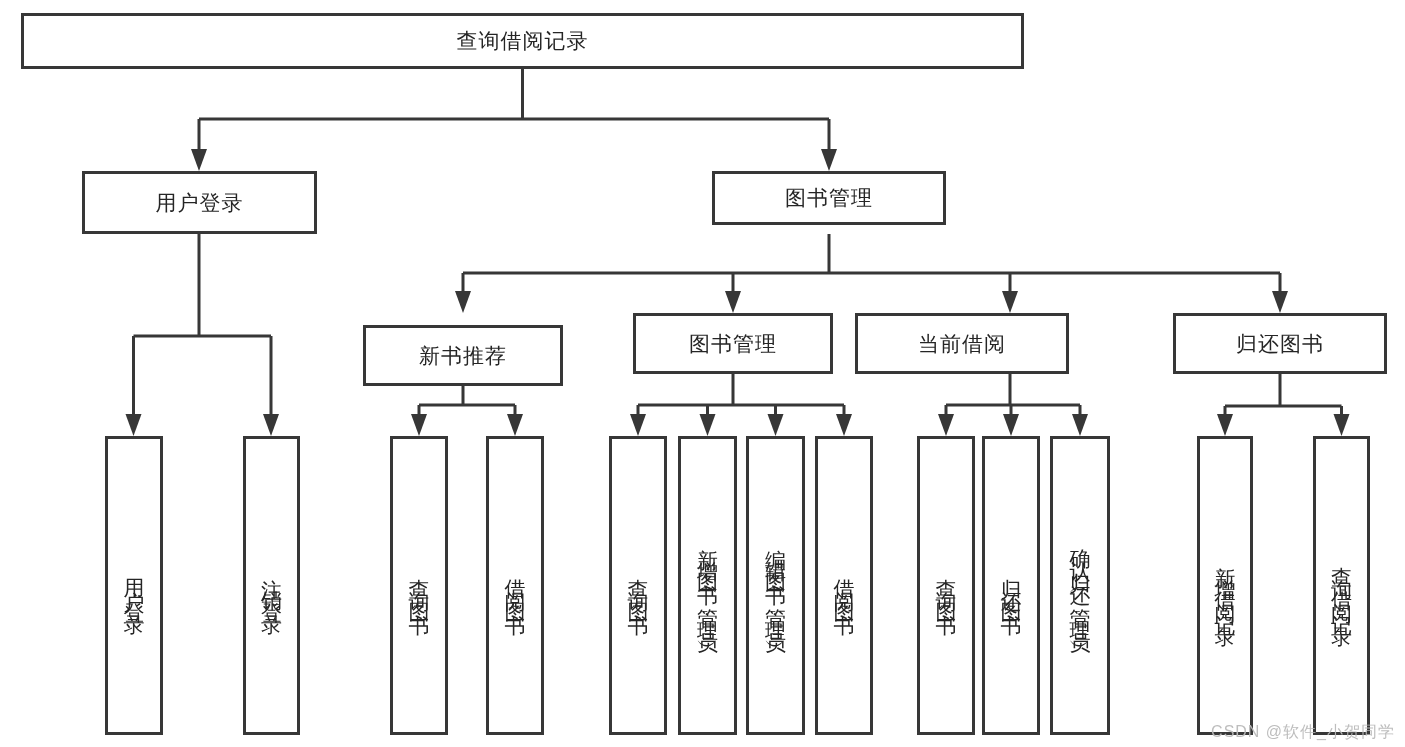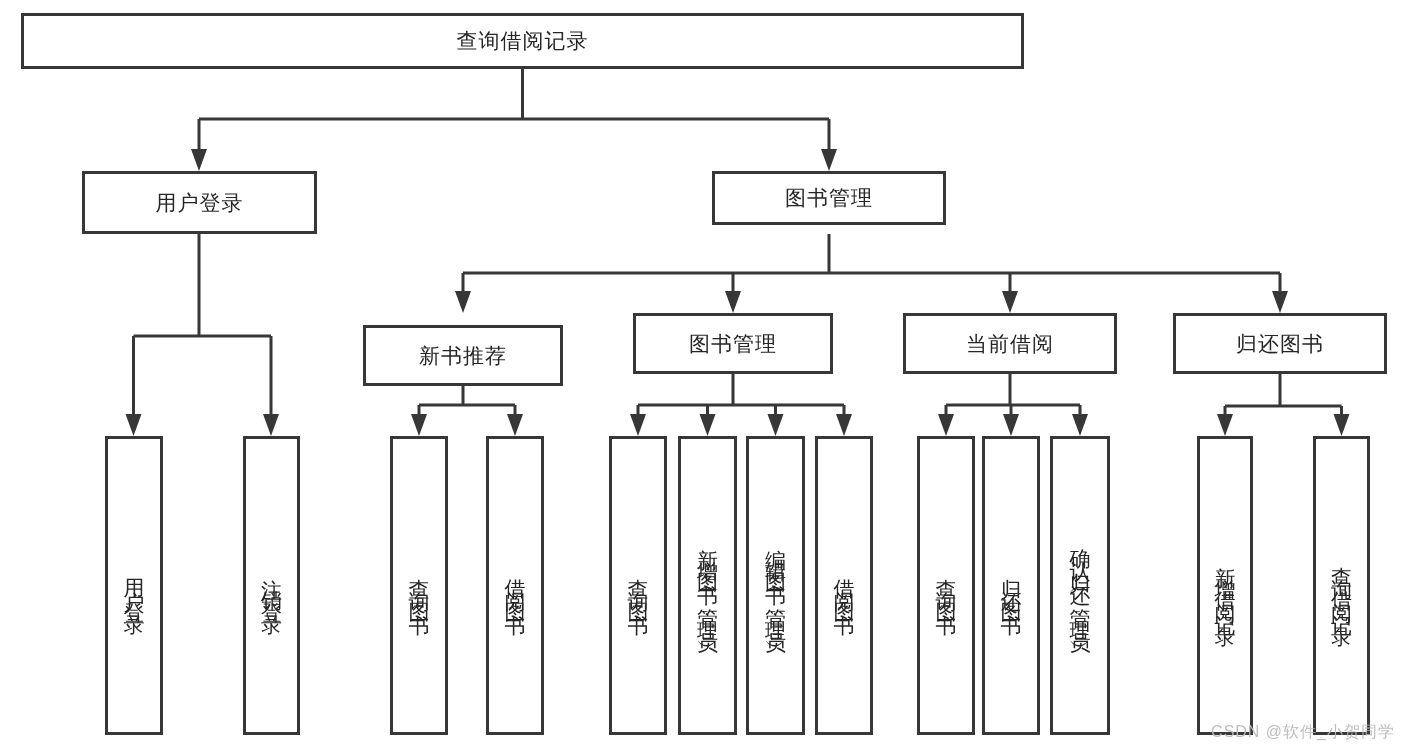--- a/index.html
+++ b/index.html
@@ -117,21 +117,21 @@
   <div class="node" style="left:712px; top:171px; width:234px; height:54px;">
     <span class="h-label">图书管理</span>
   </div>
 
   <div class="node" style="left:363px; top:325px; width:200px; height:61px;">
     <span class="h-label">新书推荐</span>
   </div>
   <div class="node" style="left:633px; top:313px; width:200px; height:61px;">
     <span class="h-label">图书管理</span>
   </div>
-  <div class="node" style="left:903px; top:313px; width:214px; height:61px;">
+  <div class="node" style="left:855px; top:313px; width:214px; height:61px;">
     <span class="h-label">当前借阅</span>
   </div>
   <div class="node" style="left:1173px; top:313px; width:214px; height:61px;">
     <span class="h-label">归还图书</span>
   </div>
 
   <div class="node" style="left:105px; top:436px; width:58px; height:299px;">
     <span class="v-label">用户登录</span>
   </div>
   <div class="node" style="left:243px; top:436px; width:57px; height:299px;">

